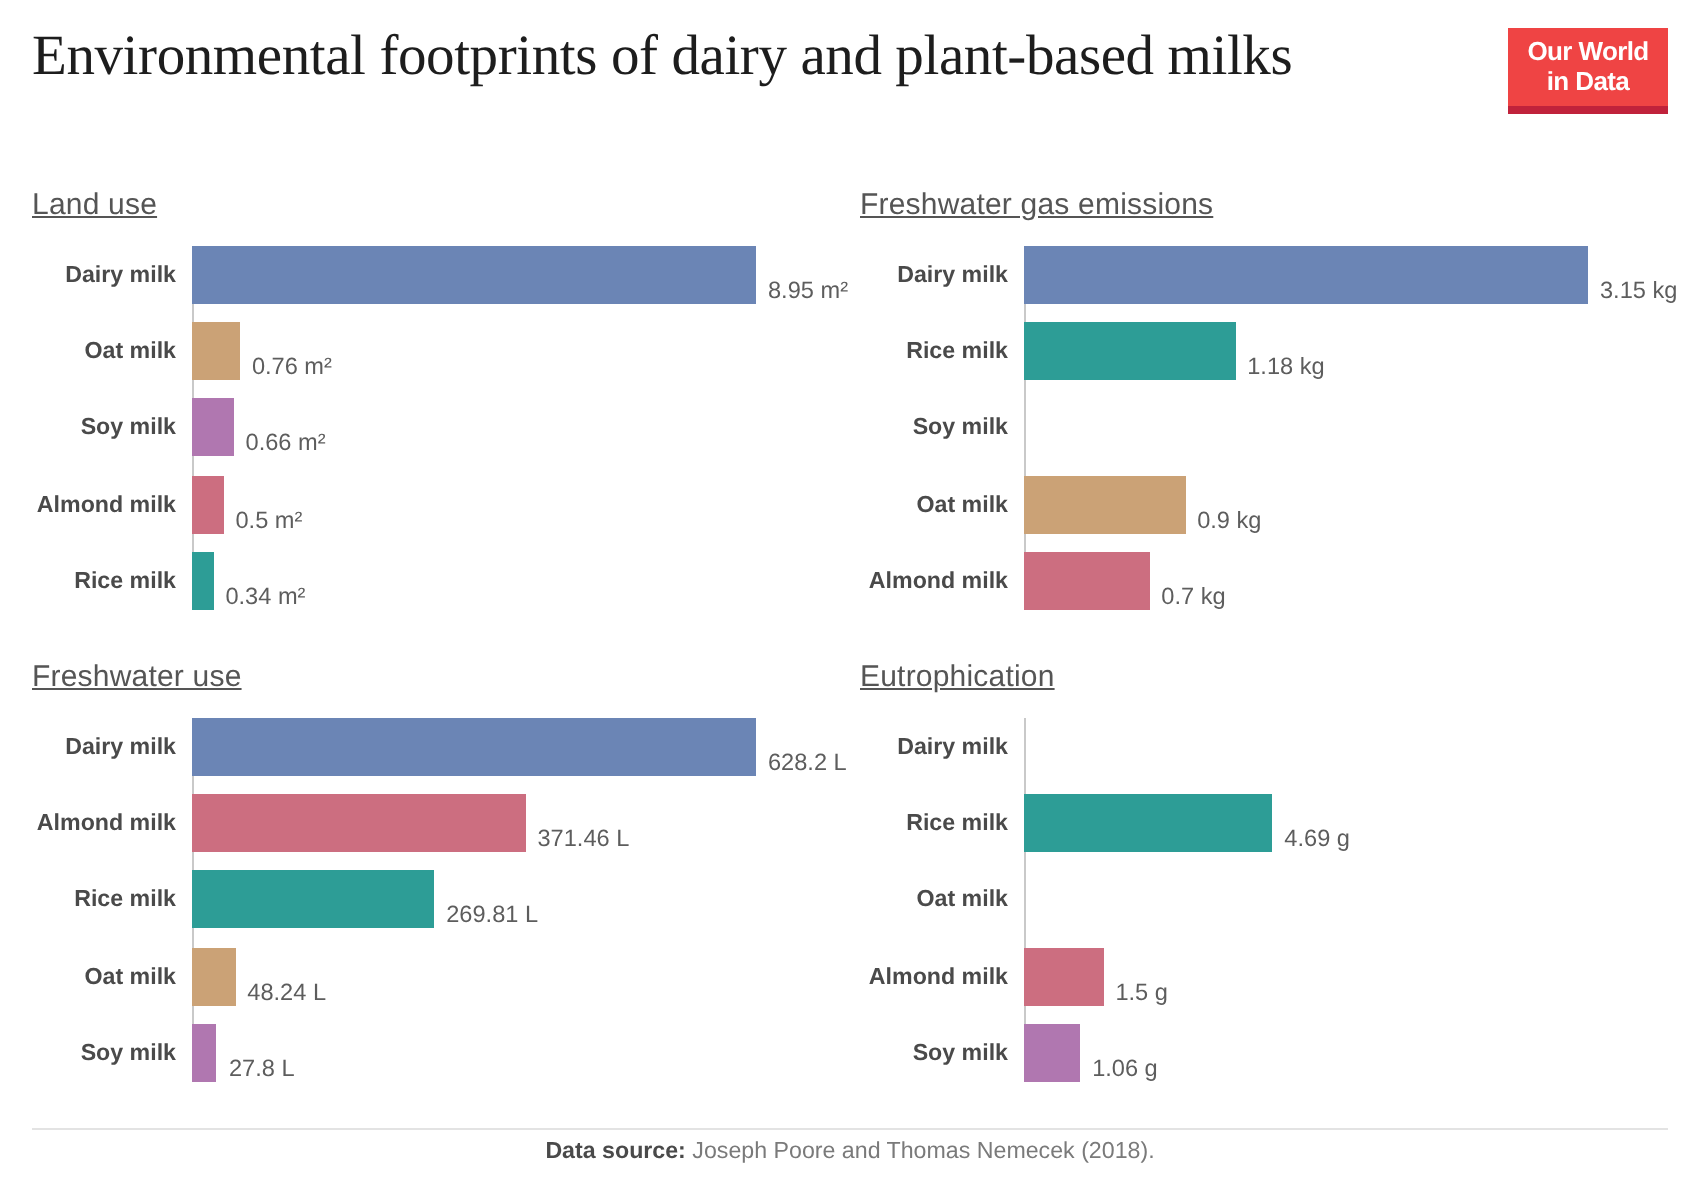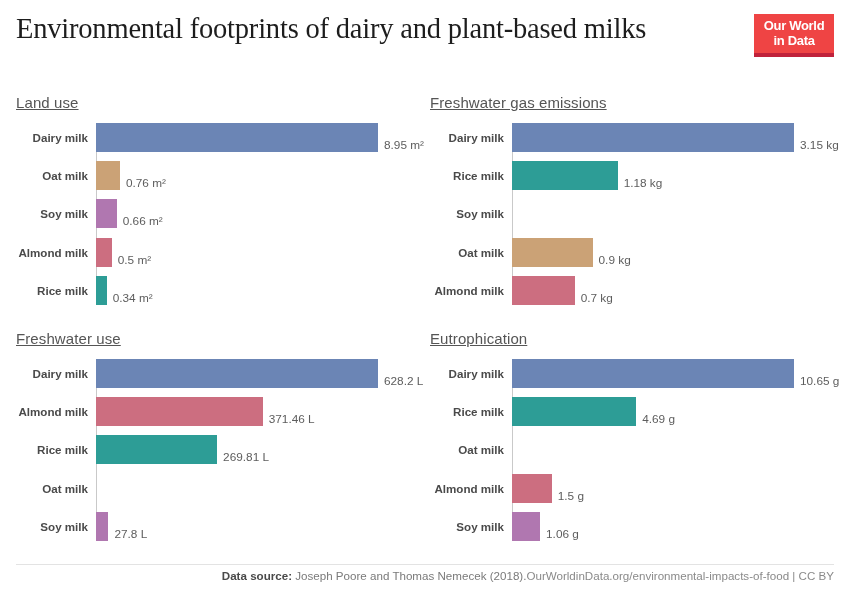--- a/index.html
+++ b/index.html
@@ -151,25 +151,26 @@
     left: 16px;
     right: 16px;
     bottom: 18px;
     height: 18px;
     border-top: 1px solid #e3e3e3;
     padding-top: 0px;
   }
   .footer-inner {
     position: relative;
     display: flex;
-    justify-content: flex-end;
+    justify-content: center;
     align-items: center;
     font-size: 11.6px;
     color: #7a7a7a;
     padding-top: 4px;
+    gap: 24px;
   }
   .src-strong { font-weight: 700; color: #4a4a4a; }
   .footer-right { color: #8a8a8a; white-space: nowrap; }
 </style>
 </head>
 <body>
 
 <div id="page">
 
   <div class="header">
@@ -287,43 +288,43 @@
             </div>
             <div class="row">
               <div class="cat-label">Rice milk</div>
               <div class="bar-wrap">
                 <div class="bar" style="background: rgb(45, 157, 150); width: 121.118px;"></div>
                 <div class="val-label">269.81 L</div>
               </div>
             </div>
             <div class="row">
               <div class="cat-label">Oat milk</div>
+              <div class="bar-wrap">
+                <div class="bar" style="background: rgb(203, 162, 118); width: 21.655px;"></div>
+                <div class="val-label">48.24 L</div>
+              </div>
             </div>
             <div class="row">
               <div class="cat-label">Soy milk</div>
               <div class="bar-wrap">
                 <div class="bar" style="background: rgb(176, 119, 176); width: 12.4795px;"></div>
                 <div class="val-label">27.8 L</div>
               </div>
             </div>
           </div>
       </div>
     </div>
 
     <div class="panel panel-br">
       <div class="panel-title">Eutrophication</div>
       <div class="plot">
         <div class="axis-line" style="left: 82px;"></div>
         <div class="rows">
             <div class="row">
               <div class="cat-label">Dairy milk</div>
-              <div class="bar-wrap">
-                <div class="bar" style="background: rgb(107, 133, 181); width: 282px;"></div>
-                <div class="val-label">10.65 g</div>
-              </div>
             </div>
             <div class="row">
               <div class="cat-label">Rice milk</div>
               <div class="bar-wrap">
                 <div class="bar" style="background: rgb(45, 157, 150); width: 124.186px;"></div>
                 <div class="val-label">4.69 g</div>
               </div>
             </div>
             <div class="row">
               <div class="cat-label">Oat milk</div>
@@ -347,17 +348,16 @@
     </div>
 
   </div>
 
   <div class="footer">
     <div class="footer-inner">
       <div>
         <span class="src-strong">Data source:</span>
         <span>Joseph Poore and Thomas Nemecek (2018).</span>
       </div>
-      <div class="footer-right">OurWorldinData.org/environmental-impacts-of-food | CC BY</div>
     </div>
   </div>
 
 </div>
 
 </body></html>

